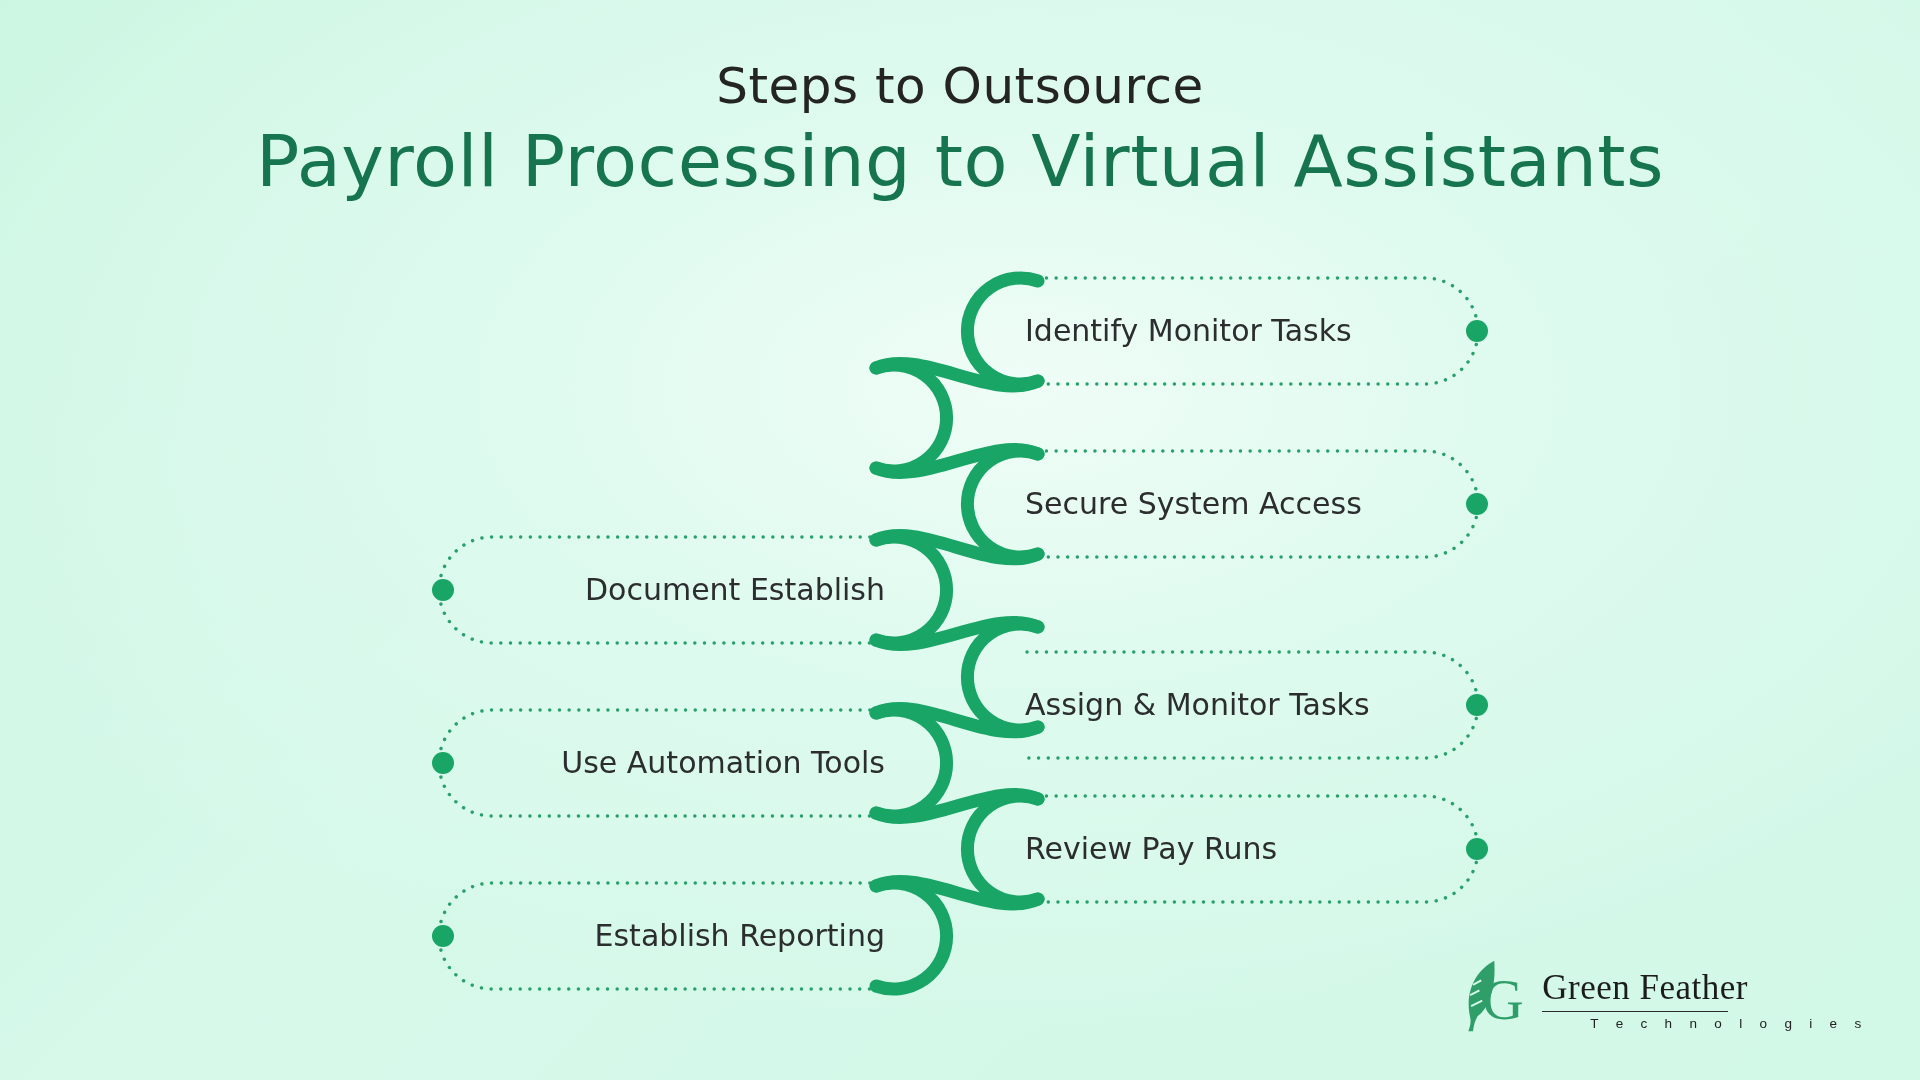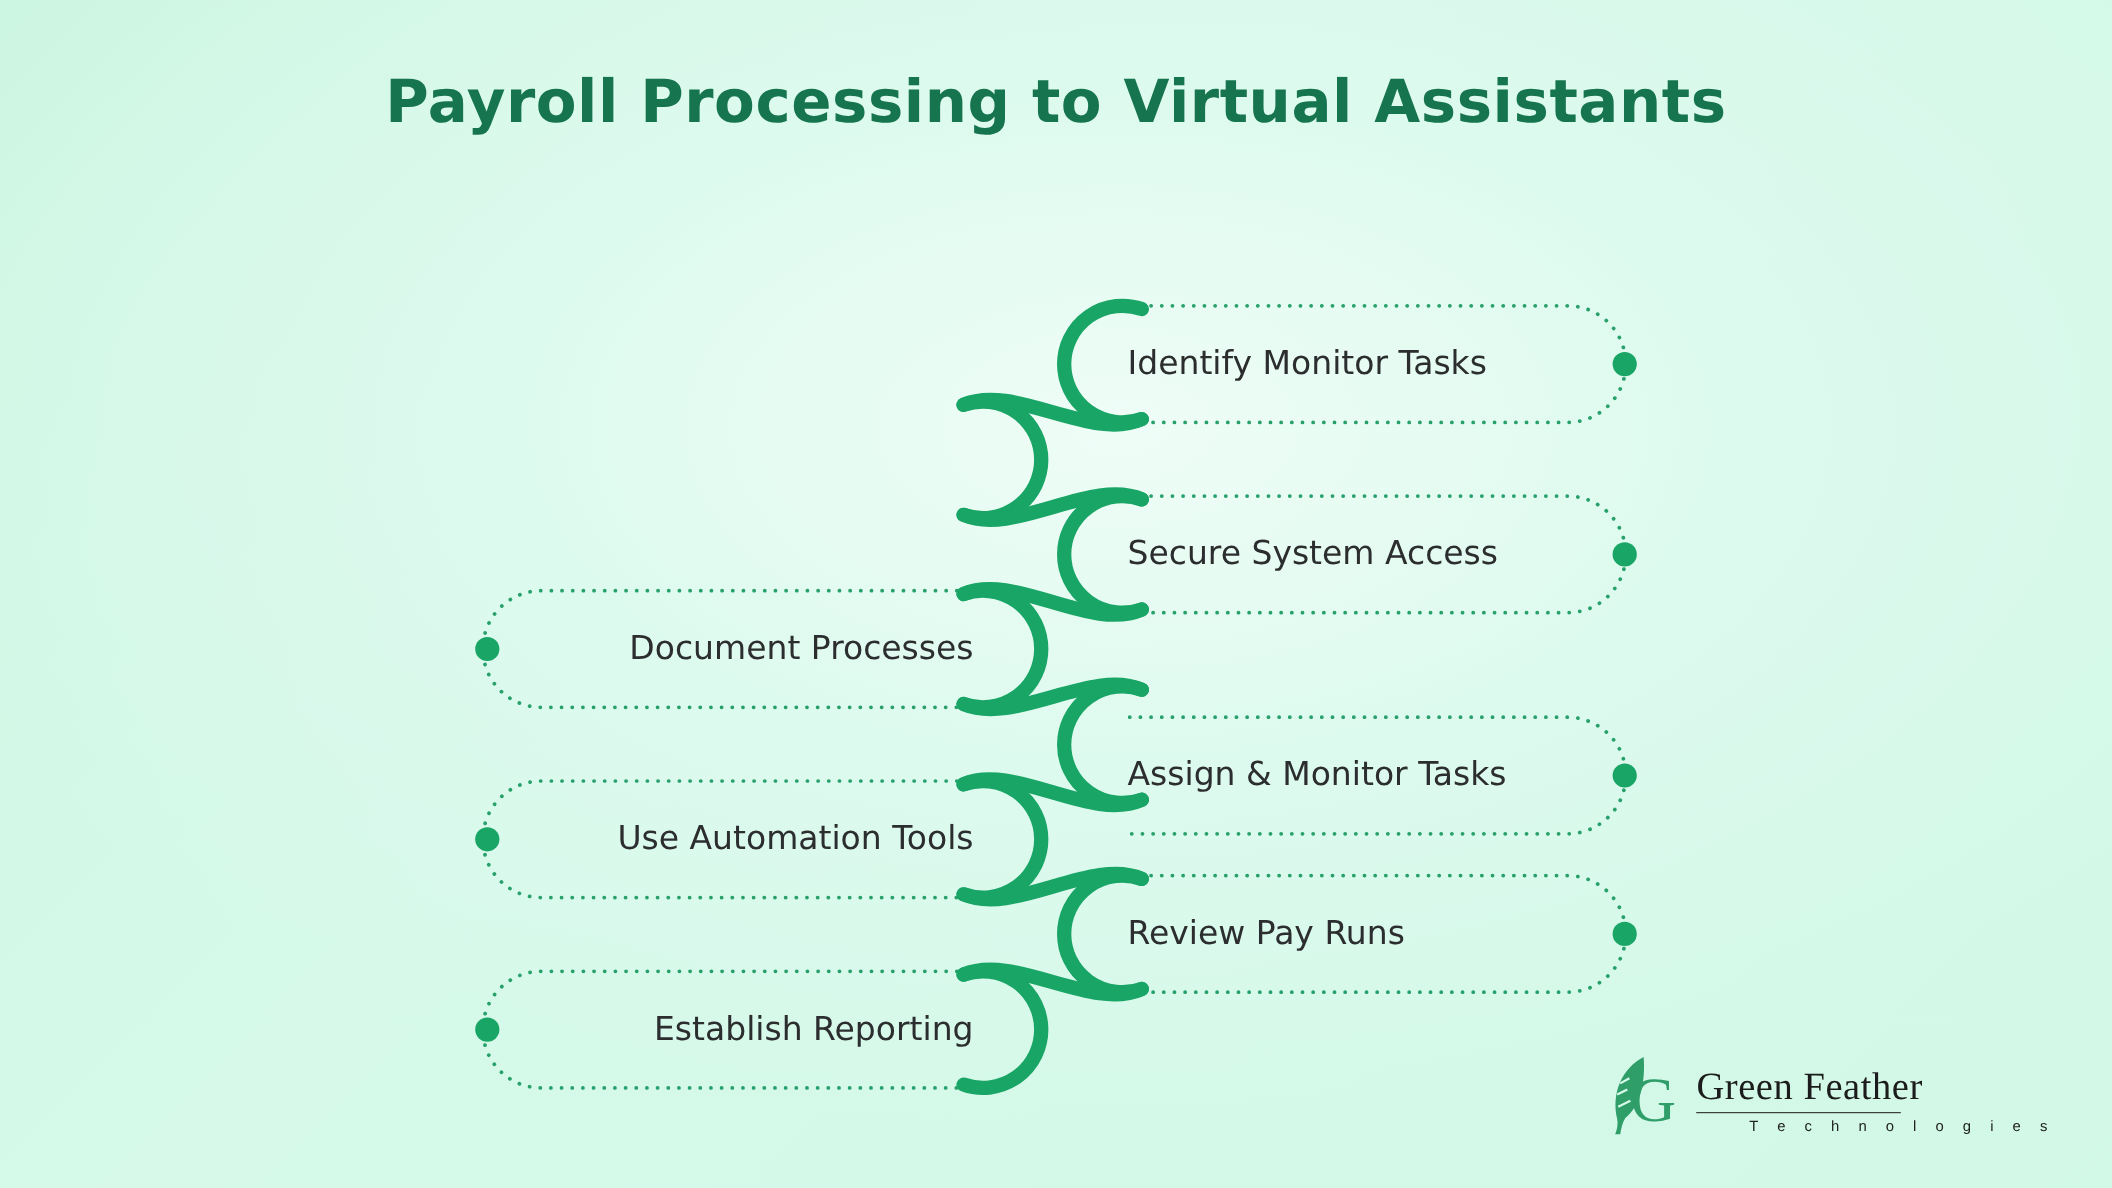--- a/index.html
+++ b/index.html
@@ -11,21 +11,21 @@
     background:
       radial-gradient(ellipse 1150px 640px at 53% 36%, #effdf7 0%, #ddfaee 48%, rgba(221,250,238,0) 100%),
       linear-gradient(135deg, #cdf6e2 0%, #d6f9ea 40%, #d2f8e7 100%);
   }
   .title-block{position:absolute;top:58px;left:0;width:100%;text-align:center;z-index:4;}
   .title-line1{
     margin:0;font-size:50px;line-height:1.15;font-weight:500;
     color:var(--title-dark,#242424);letter-spacing:.5px;
   }
   .title-line2{
-    margin:4px 0 0;font-size:54px;line-height:1.15;font-weight:700;
+    margin:4px 0 0;font-size:72px;line-height:1.15;font-weight:400;
     color:var(--title-green,#16754f);letter-spacing:.5px;
   }
   .box{position:absolute;width:537px;height:110px;z-index:2;}
   .box.right{left:963px;}
   .box.left{left:426px;}
   .box svg.outline{position:absolute;inset:0;width:100%;height:100%;overflow:visible;}
   .dotted{
     fill:none;stroke:var(--dotted,#27a06b);stroke-width:3.4;
     stroke-linecap:round;stroke-dasharray:0.1 9.6;
   }
@@ -51,20 +51,21 @@
     font-family:"Liberation Sans","DejaVu Sans",sans-serif;
     font-size:13.5px;color:#222;letter-spacing:6.8px;white-space:nowrap;margin-left:48px;
   }
 </style>
 </head>
 <body>
 
 <div class="canvas">
 
   <header class="title-block">
+    <h1 class="title-line1">Steps to Outsource</h1>
     <h2 class="title-line2">Payroll Processing to Virtual Assistants</h2>
   </header>
 
   <div class="box right" style="top:276px">
     <svg class="outline" viewBox="0 0 537 110">
       <path class="dotted" d="M 64 2 L 462 2 A 53 53 0 0 1 462 108 L 64 108"></path>
       <circle class="enddot" cx="514" cy="55" r="11"></circle>
     </svg>
     <div class="label">Identify Monitor Tasks</div>
   </div>
@@ -92,21 +93,21 @@
     </svg>
     <div class="label">Review Pay Runs</div>
   </div>
 
 
   <div class="box left" style="top:535px">
     <svg class="outline" viewBox="0 0 537 110">
       <path class="dotted" d="M 473 2 L 66 2 A 53 53 0 0 0 66 108 L 473 108"></path>
       <circle class="enddot" cx="17" cy="55" r="11"></circle>
     </svg>
-    <div class="label">Document Processes</div>
+    <div class="label">Document Establish</div>
   </div>
 
   <div class="box left" style="top:708px">
     <svg class="outline" viewBox="0 0 537 110">
       <path class="dotted" d="M 473 2 L 66 2 A 53 53 0 0 0 66 108 L 473 108"></path>
       <circle class="enddot" cx="17" cy="55" r="11"></circle>
     </svg>
     <div class="label">Use Automation Tools</div>
   </div>
 

